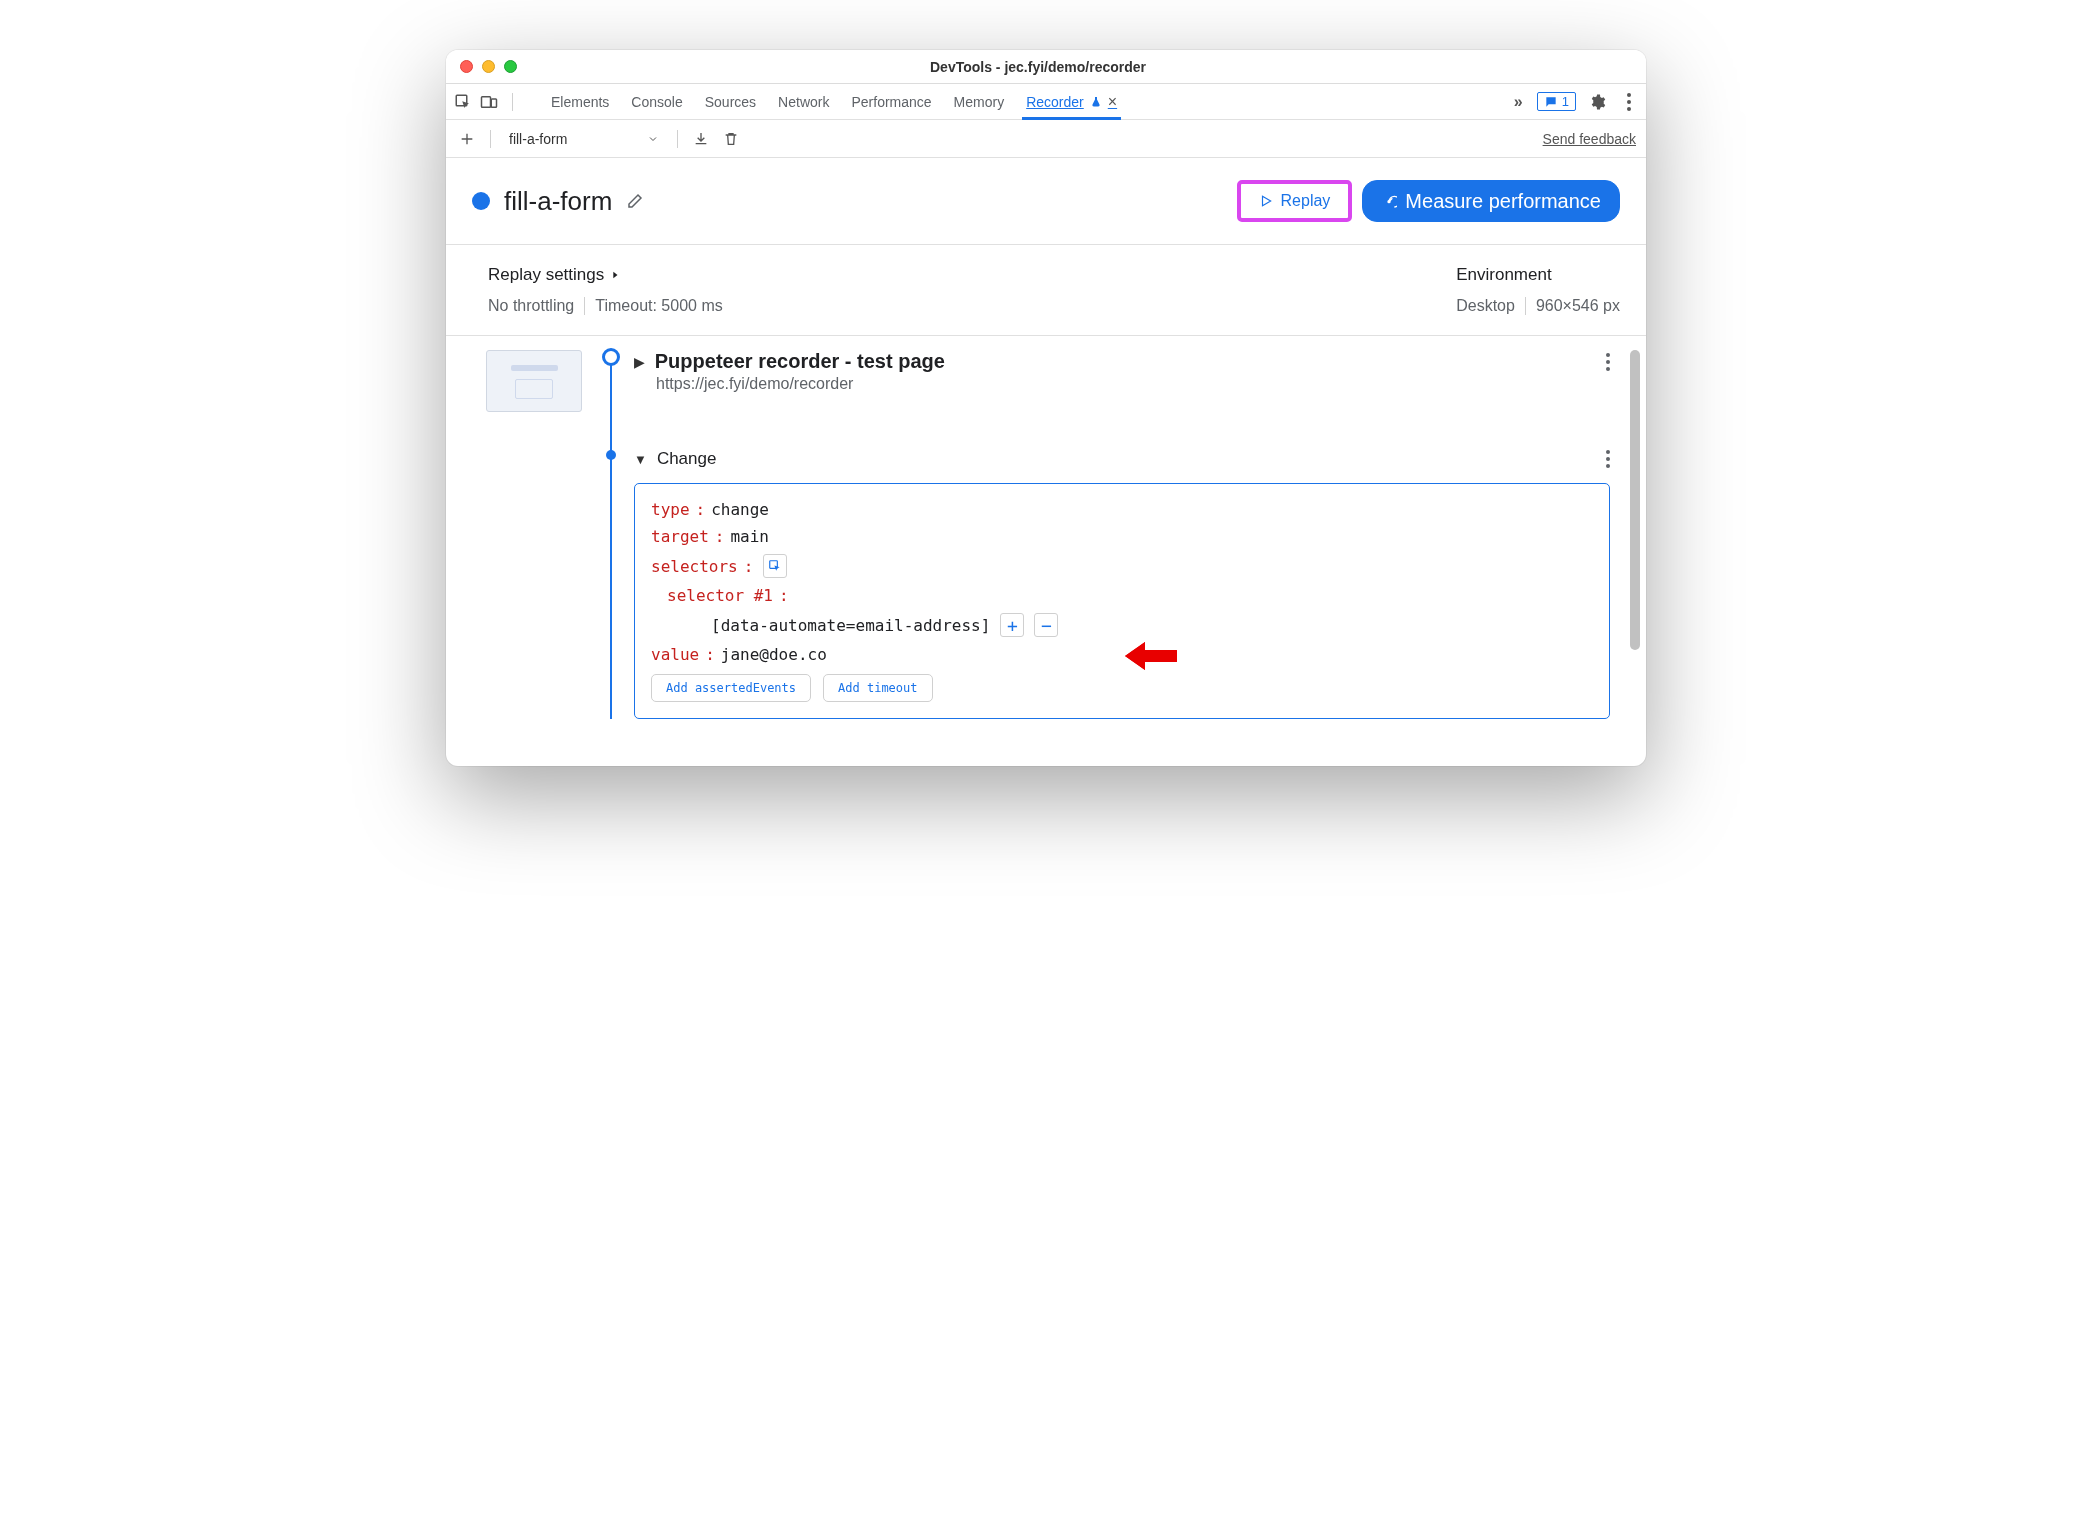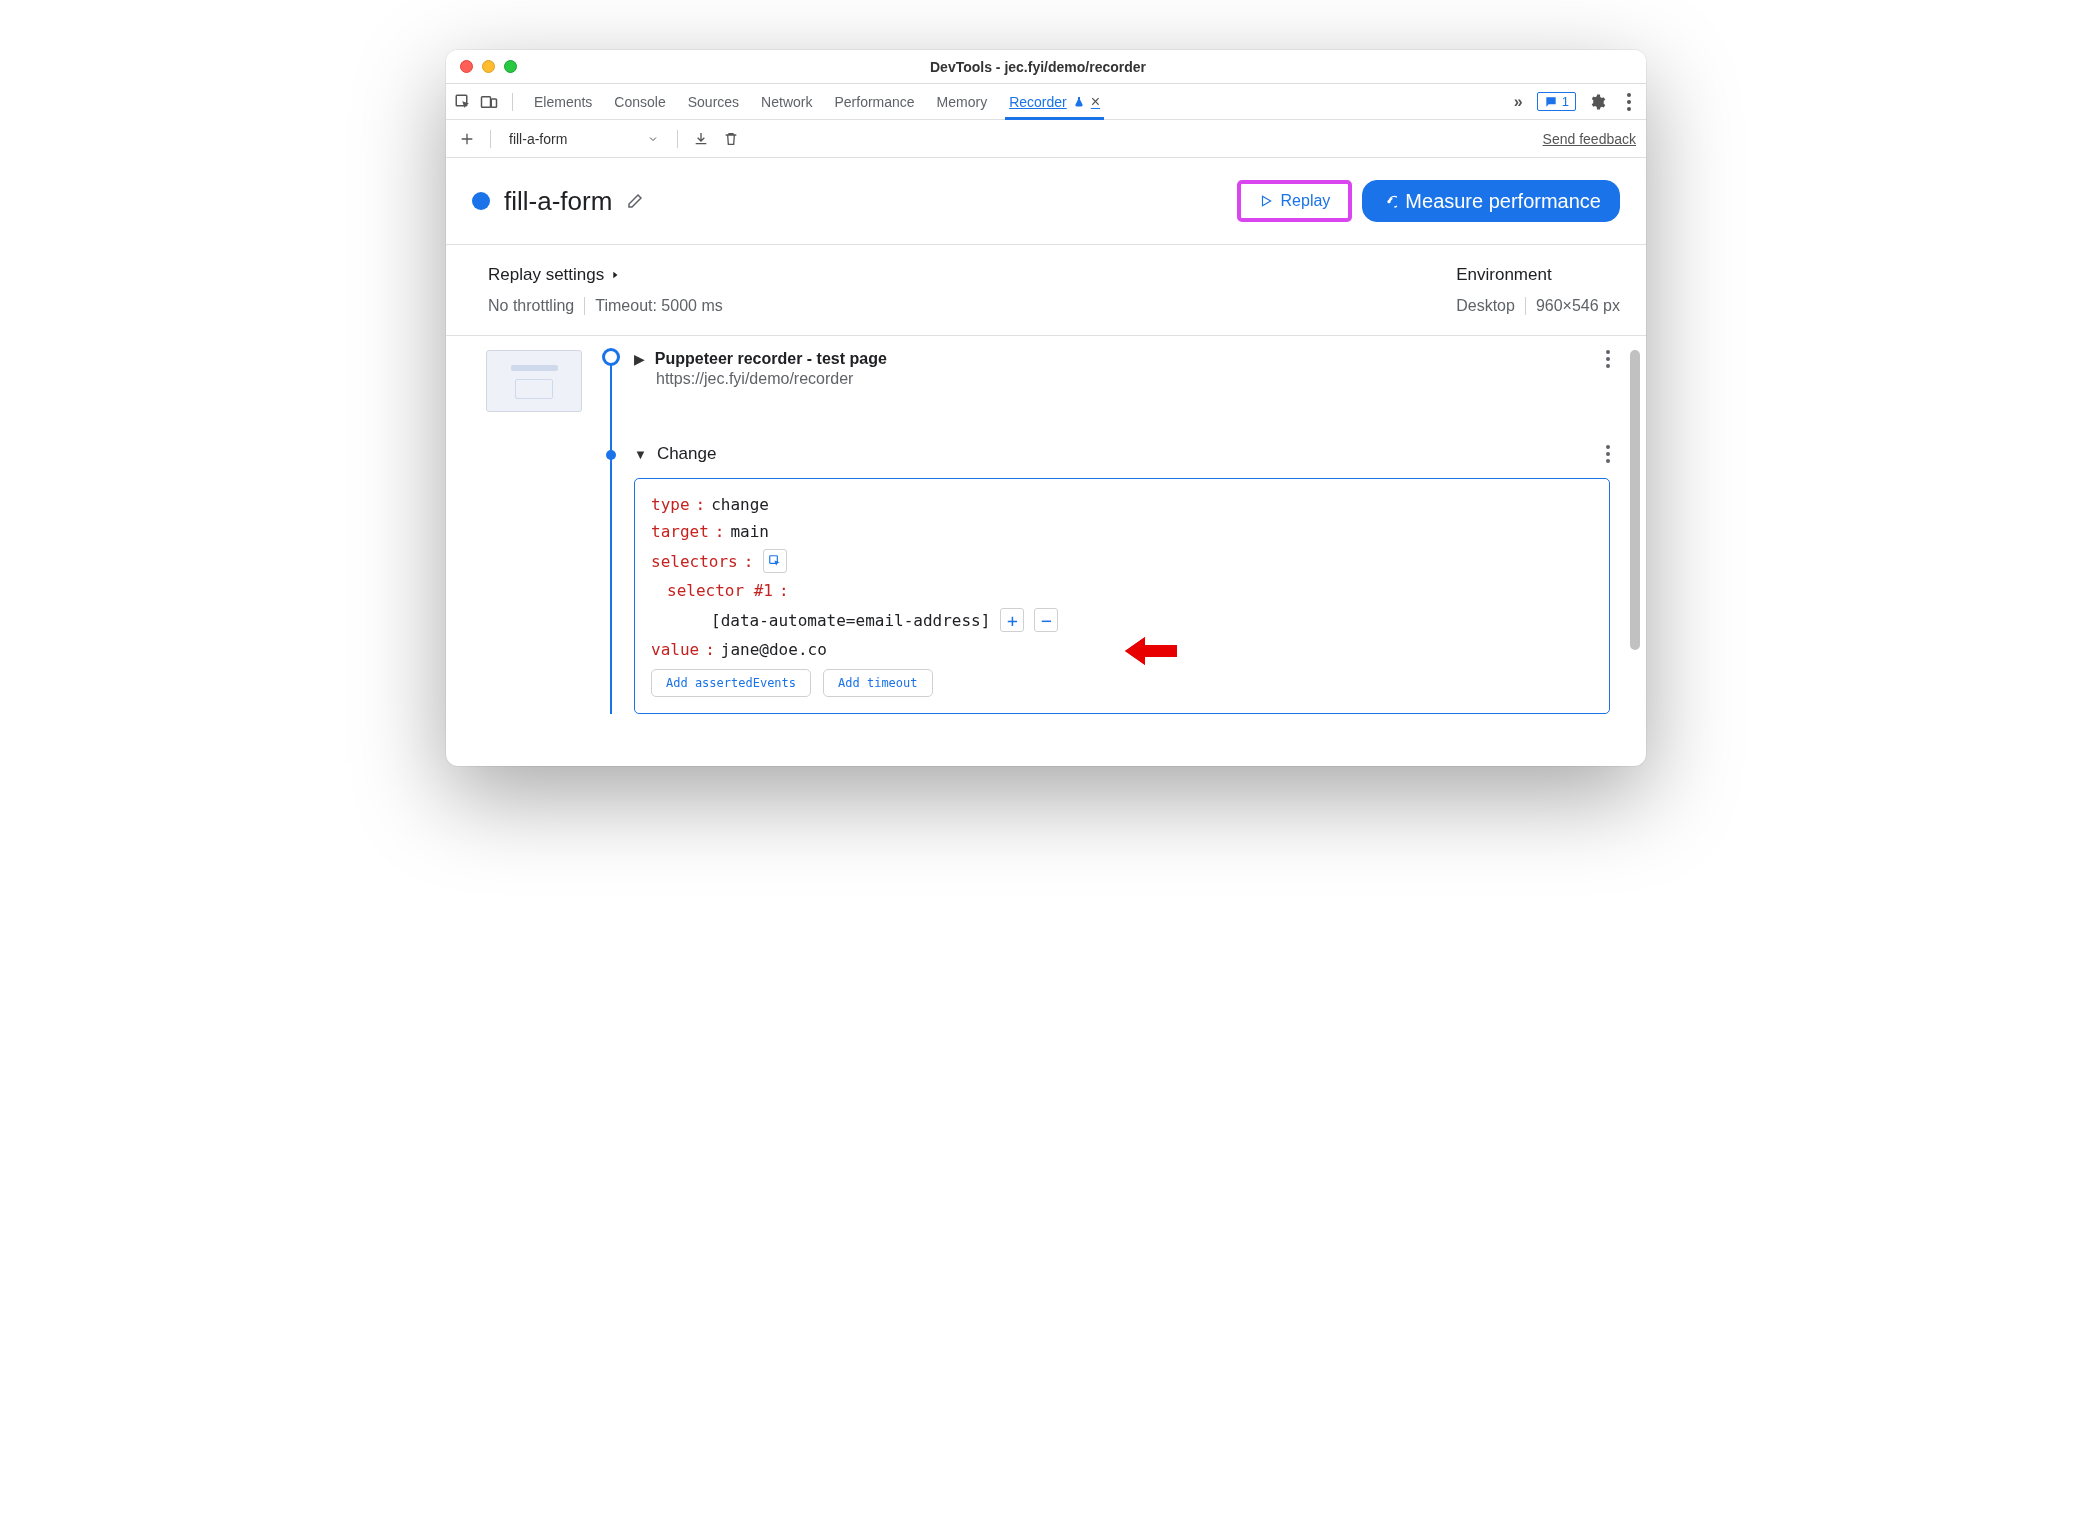--- a/index.html
+++ b/index.html
@@ -33,21 +33,21 @@
 
   
   .tabs-row {
     height: 36px;
     background: #fff;
     display: flex;
     padding: 0 6px;
     border-bottom: 1px solid #e0e0e0;
     font-size: 14px;
     color: #5f6368;
-    gap: 3px;
+    gap: 20px;
   }
   .tabs-left { display: flex; align-items: center; gap: 4px; }
   .tabs-left .divider { width: 1px; height: 18px; background: #d0d0d0; margin: 0 8px; }
   .tabs { display: flex; align-items: stretch; gap: 22px; margin-left: 10px; height: 100%; }
   .tab { display: flex; align-items: center; gap: 6px; height: 100%; position: relative; cursor: default; }
   .tab.active { color: #1a73e8; text-decoration: underline; }
   .tab.active::after { content: ""; position: absolute; left: -4px; right: -4px; bottom: -1px; height: 3px; background: #1a73e8; }
   .tab .close { font-size: 16px; color: #555; }
   .tabs-right { margin-left: auto; display: flex; align-items: center; gap: 10px; }
   .chev-more { font-size: 16px; font-weight: 700; color: #555; padding: 0 4px; }
@@ -154,21 +154,21 @@
     border-radius: 50%;
   }
 
   .steps-content { flex: 1; }
 
   .step1-header {
     display: flex; align-items: center; gap: 10px;
     margin-bottom: 2px;
   }
   .step1-header .caret { color: #333; font-size: 14px; }
-  .step1-title { font-size: 16px; font-weight: 700; color: #202124; }
+  .step1-title { font-size: 20px; font-weight: 700; color: #202124; }
   .step1-url { font-size: 16px; color: #5f6368; margin-left: 22px; margin-top: 2px;}
   .kebab { margin-left: auto; color: #5f6368; font-size: 22px; letter-spacing: -2px; }
 
   .step2-header {
     display: flex; align-items: center; gap: 10px; margin-top: 56px;
   }
   .step2-header .caret { color: #333; font-size: 13px; }
   .step2-title { font-size: 17px; color: #202124; }
 
   .details-box {

